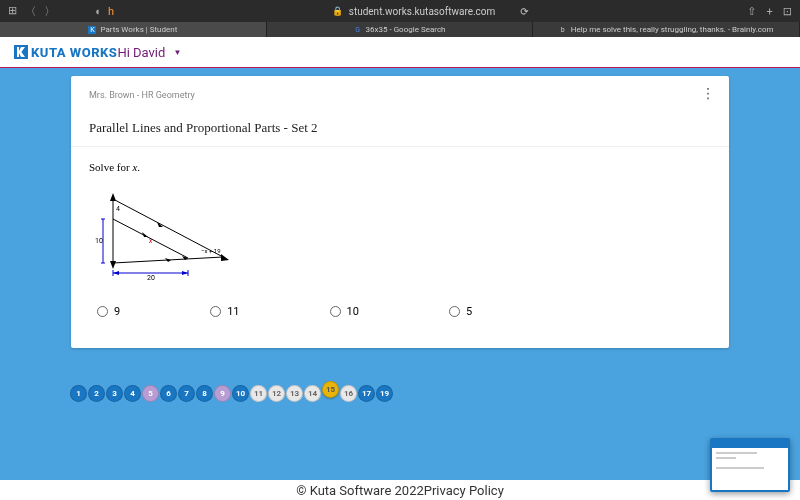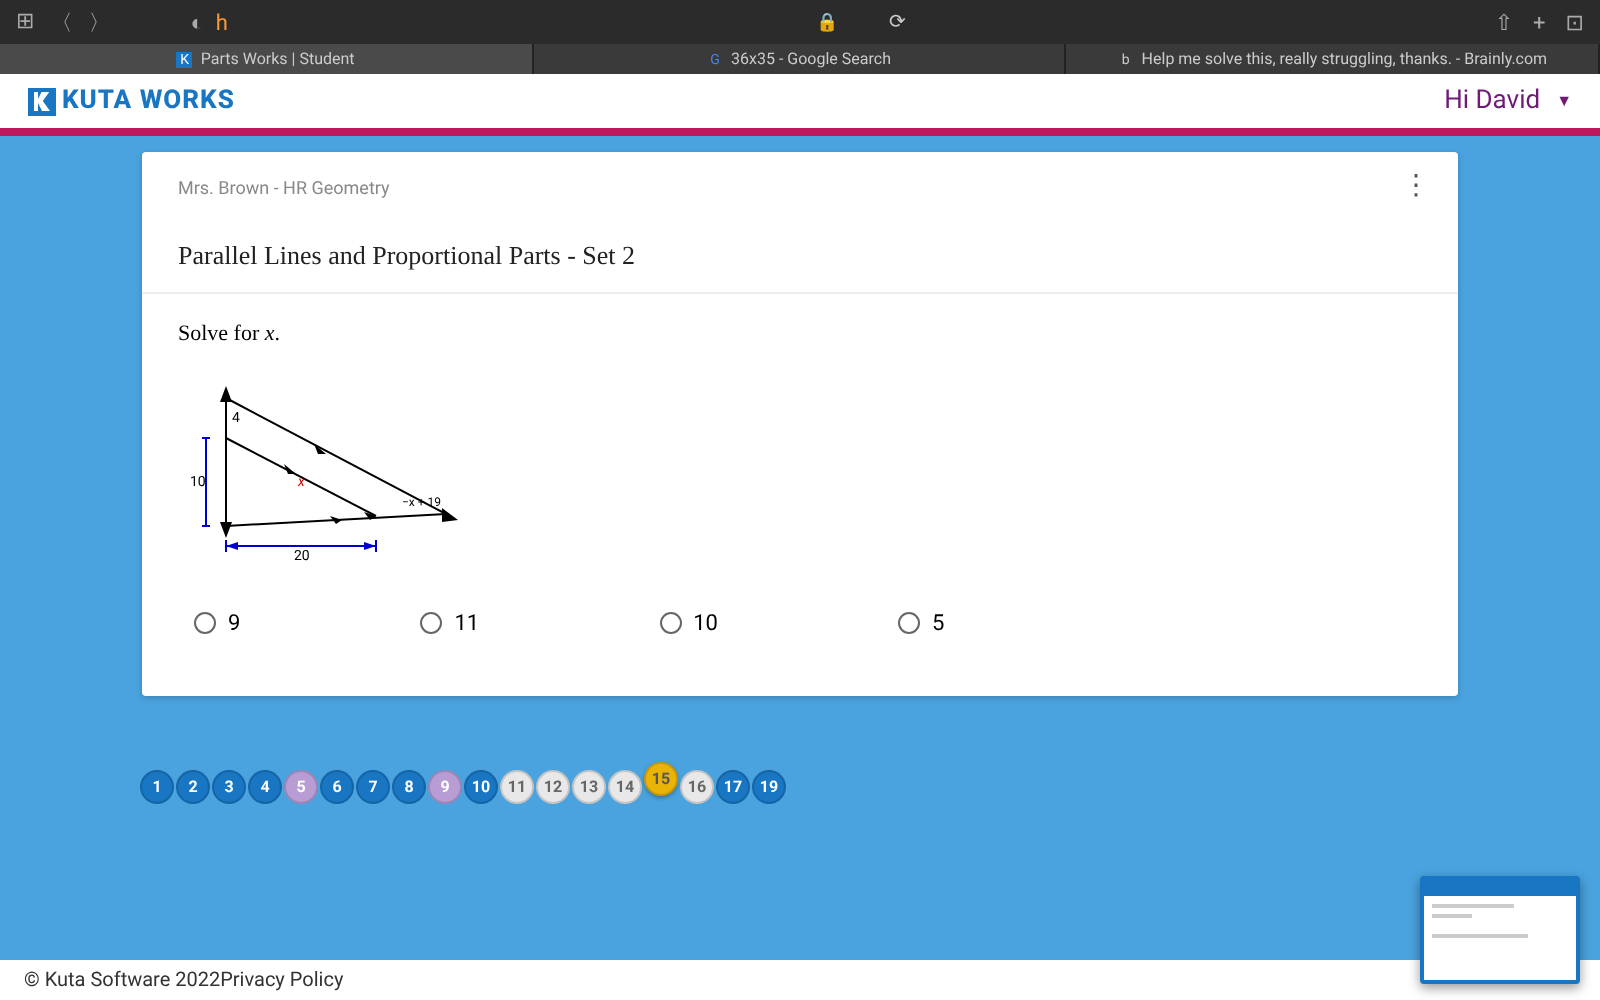--- a/index.html
+++ b/index.html
@@ -9,21 +9,21 @@
 .browser-chrome .ext-icons{display:flex;gap:6px;font-size:11px;margin-left:30px}
 .url-bar{flex:1;display:flex;justify-content:center;align-items:center;gap:5px;font-size:10px;color:#ccc}
 .url-bar .lock{font-size:9px}
 .right-tools{display:flex;gap:10px;font-size:11px}
 .tab-strip{height:15px;background:#3a3a3a;display:flex;font-size:8px;color:#ccc}
 .tab{flex:1;display:flex;align-items:center;justify-content:center;gap:4px;border-right:1px solid #222;padding:0 6px;overflow:hidden;white-space:nowrap}
 .tab.active{background:#4a4a4a}
 .tab .favicon{width:8px;height:8px;display:inline-flex;align-items:center;justify-content:center;font-size:7px}
 
 .app{background:#fff;height:463px;display:flex;flex-direction:column}
-.header-bar{height:31px;background:#fff;border-bottom:4px solid #be185d;display:flex;align-items:center;justify-content:space-between;padding:0 14px}
+.header-bar{height:31px;background:#fff;border-bottom:1px solid #be185d;display:flex;align-items:center;justify-content:flex-start;padding:0 14px}
 .logo{display:flex;align-items:center;gap:3px}
 .logo-icon{width:14px;height:14px;background:#1976c2;display:inline-block;position:relative}
 .logo-icon::before{content:"";position:absolute;left:3px;top:2px;width:8px;height:10px;background:#fff;clip-path:polygon(0 0,25% 0,25% 40%,50% 0,100% 0,55% 50%,100% 100%,50% 100%,25% 60%,25% 100%,0 100%)}
 .logo-text{font-weight:800;font-size:13px;color:#1976c2;letter-spacing:0.5px}
 .user-menu{font-size:13px;color:#701a75;display:flex;align-items:center;gap:8px}
 .user-menu .caret{font-size:8px}
 
 .blue-area{flex:1;background:#4aa3df;padding:8px 0 0 0;display:flex;flex-direction:column;align-items:center;position:relative}
 .card{background:#fff;width:658px;border-radius:2px;box-shadow:0 1px 3px rgba(0,0,0,0.2);padding:14px 18px 30px 18px;position:relative}
 .breadcrumb{font-size:9px;color:#888}
@@ -38,21 +38,21 @@
 .choice{display:flex;align-items:center;gap:6px;font-size:11px}
 .radio{width:11px;height:11px;border:1.5px solid #666;border-radius:50%;background:#fff}
 
 .pager{position:absolute;bottom:78px;left:70px;display:flex;gap:1px;align-items:center}
 .pg{width:17px;height:17px;border-radius:50%;display:flex;align-items:center;justify-content:center;font-size:8px;font-weight:bold;border:1px solid rgba(0,0,0,0.15);cursor:pointer}
 .pg.done{background:#1976c2;color:#fff}
 .pg.purple{background:#b89dd4;color:#fff}
 .pg.pending{background:#e8e8e8;color:#666}
 .pg.current{background:#eab308;color:#555;transform:translateY(-4px);box-shadow:0 1px 2px rgba(0,0,0,0.3)}
 
-.footer{height:20px;background:#fff;display:flex;align-items:center;justify-content:flex-start;padding:0 12px;font-size:10px;color:#333}
+.footer{height:20px;background:#fff;display:flex;align-items:center;justify-content:center;padding:0 12px;font-size:13px;color:#333}
 
 .preview-thumb{position:absolute;right:10px;bottom:8px;width:80px;height:54px;background:#fff;border:2px solid #1976c2;border-radius:2px;box-shadow:0 2px 6px rgba(0,0,0,0.4)}
 .preview-thumb .pv-top{height:8px;background:#1976c2}
 .preview-thumb .pv-body{padding:4px}
 .preview-thumb .pv-line{height:2px;background:#ccc;margin-bottom:3px}
 </style>
 </head>
 <body>
 
 <div class="browser-chrome">
@@ -60,20 +60,21 @@
     <span>⊞</span>
     <span>〈</span>
     <span>〉</span>
   </div>
   <div class="ext-icons">
     <span>◐</span>
     <span style="color:#ff9933">h</span>
   </div>
   <div class="url-bar">
     <span class="lock">🔒</span>
+    <span>student.works.kutasoftware.com</span>
     <span style="margin-left:20px">⟳</span>
   </div>
   <div class="right-tools">
     <span>⇧</span>
     <span>+</span>
     <span>⊡</span>
   </div>
 </div>
 
 <div class="tab-strip">

